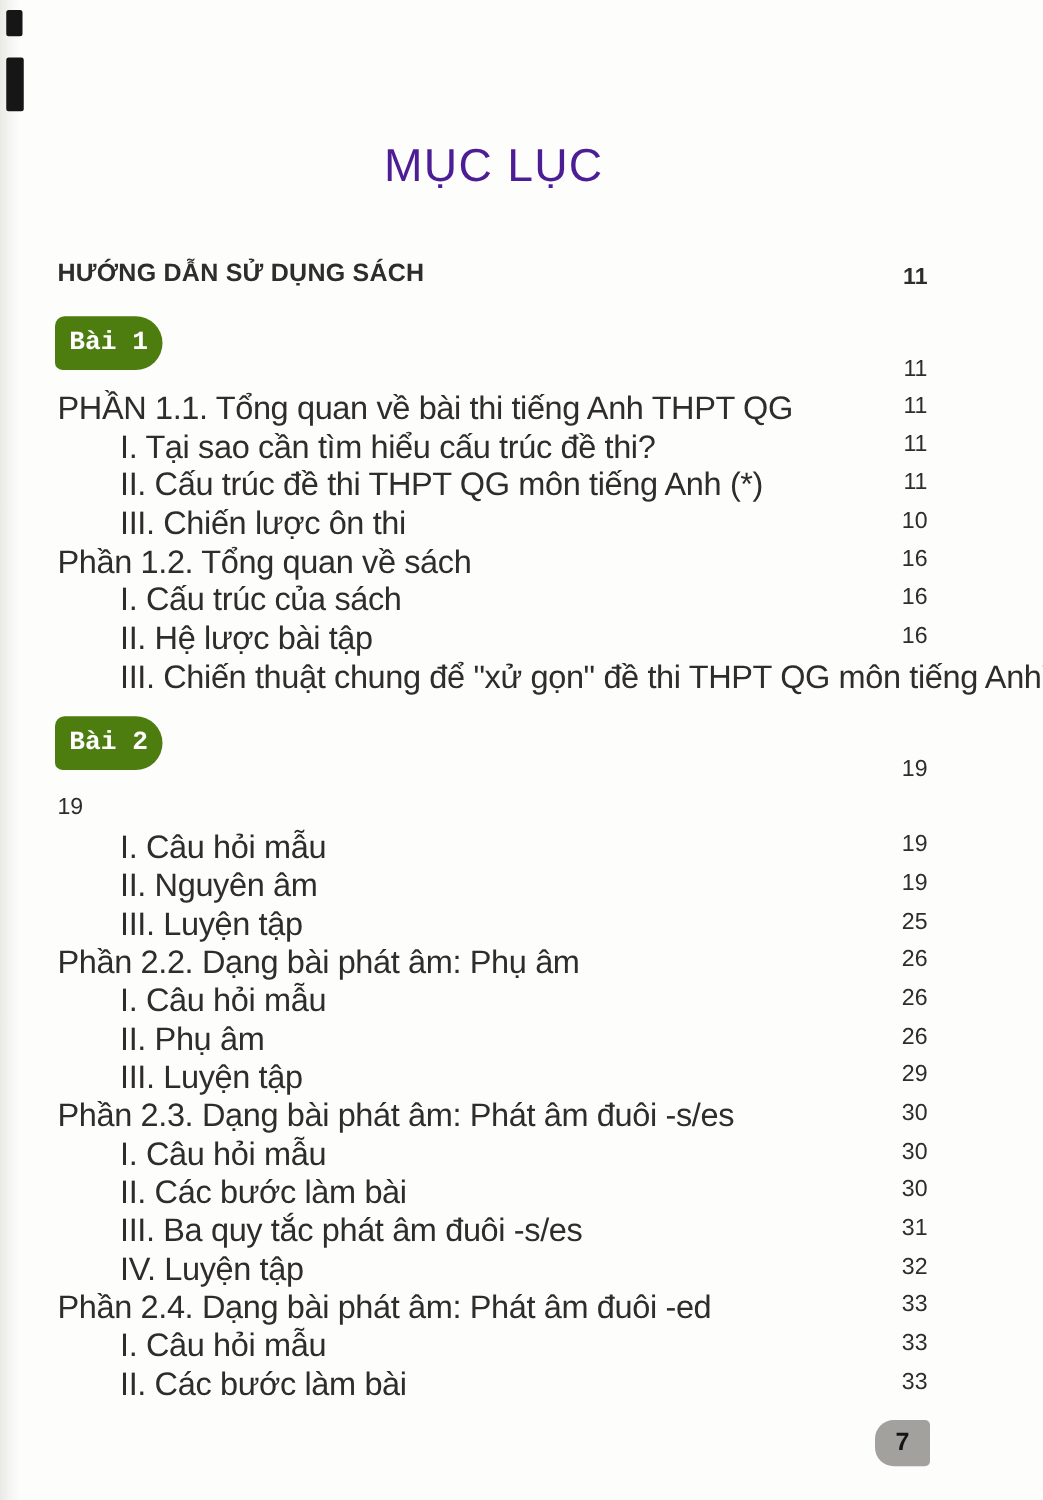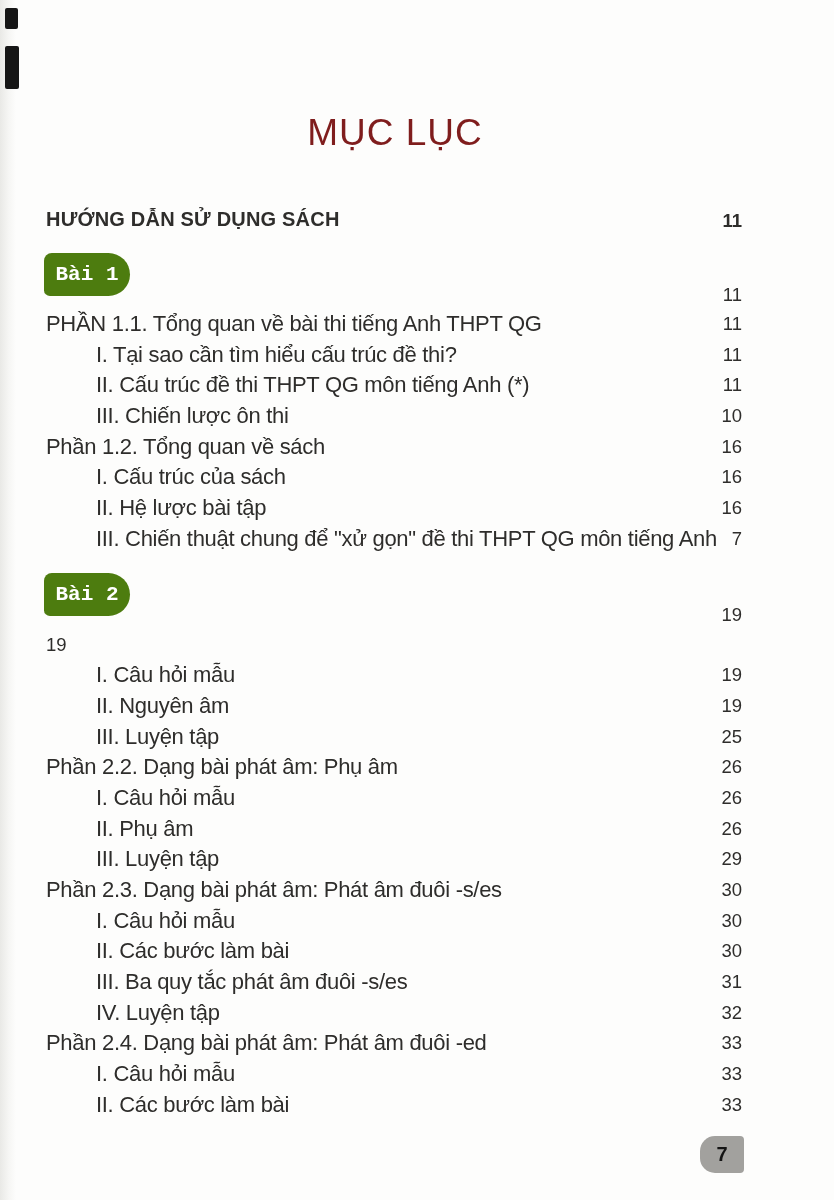--- a/index.html
+++ b/index.html
@@ -39,36 +39,36 @@
   }
   .doc-title {
     position: absolute;
     top: 112px;
     left: 0;
     width: 790px;
     text-align: center;
     font-size: 37px;
     font-weight: 400;
     letter-spacing: 1px;
-    color: #7f1d1d;
+    color: #4c1d95;
   }
   .toc {
     position: absolute;
     left: 46px;
     top: 208px;
     width: 696px;
   }
   .toc-row {
     display: flex;
     justify-content: space-between;
     align-items: flex-start;
     height: 30.7px;
   }
   .toc-row .label {
-    font-size: 22px;
+    font-size: 26px;
     letter-spacing: -0.3px;
     white-space: nowrap;
   }
   .toc-row.indent-1 .label {
     padding-left: 50px;
   }
   .toc-row .pg {
     font-size: 18.5px;
     padding-top: 2px;
     letter-spacing: 0;

